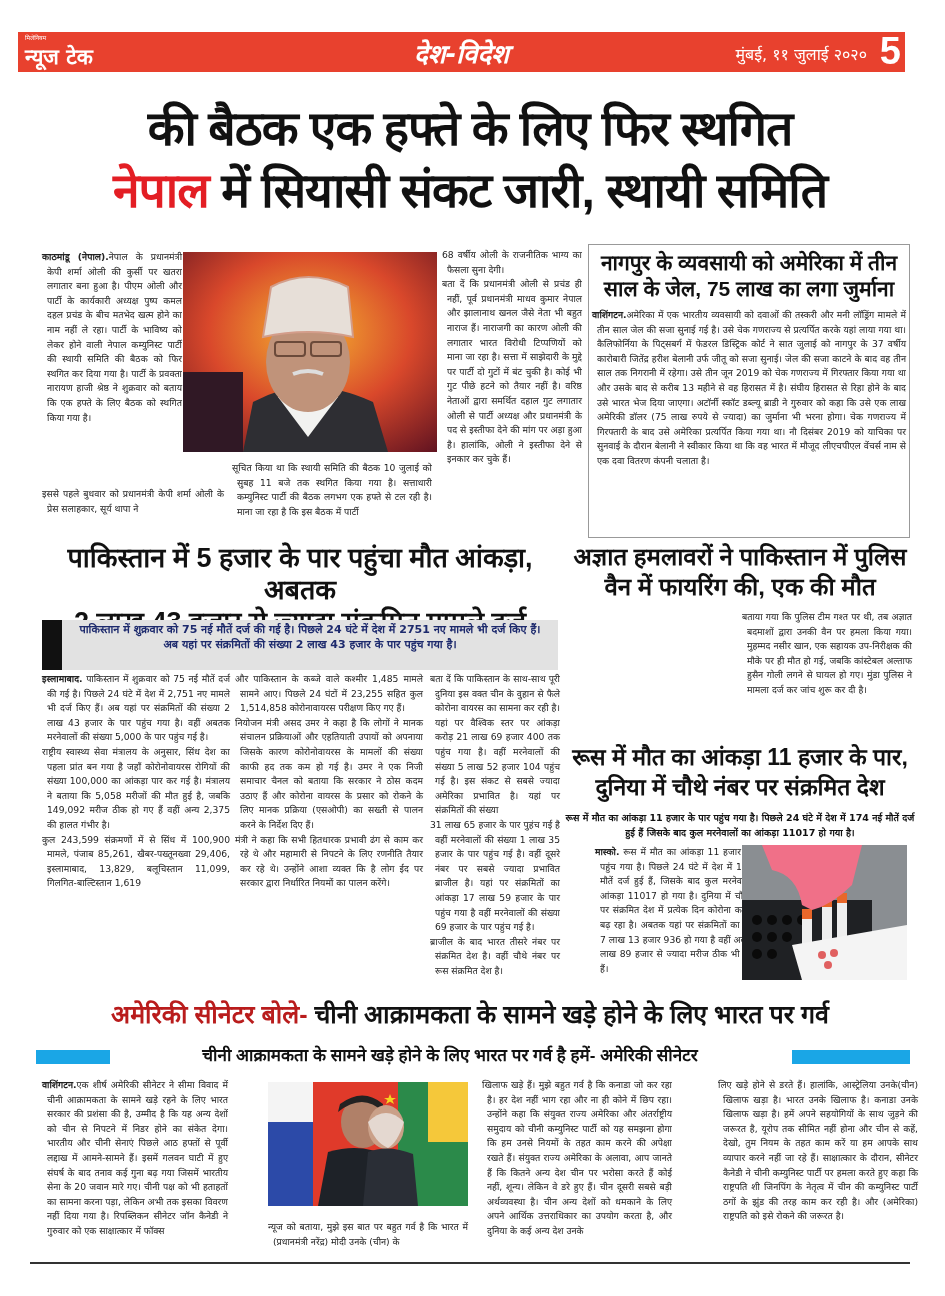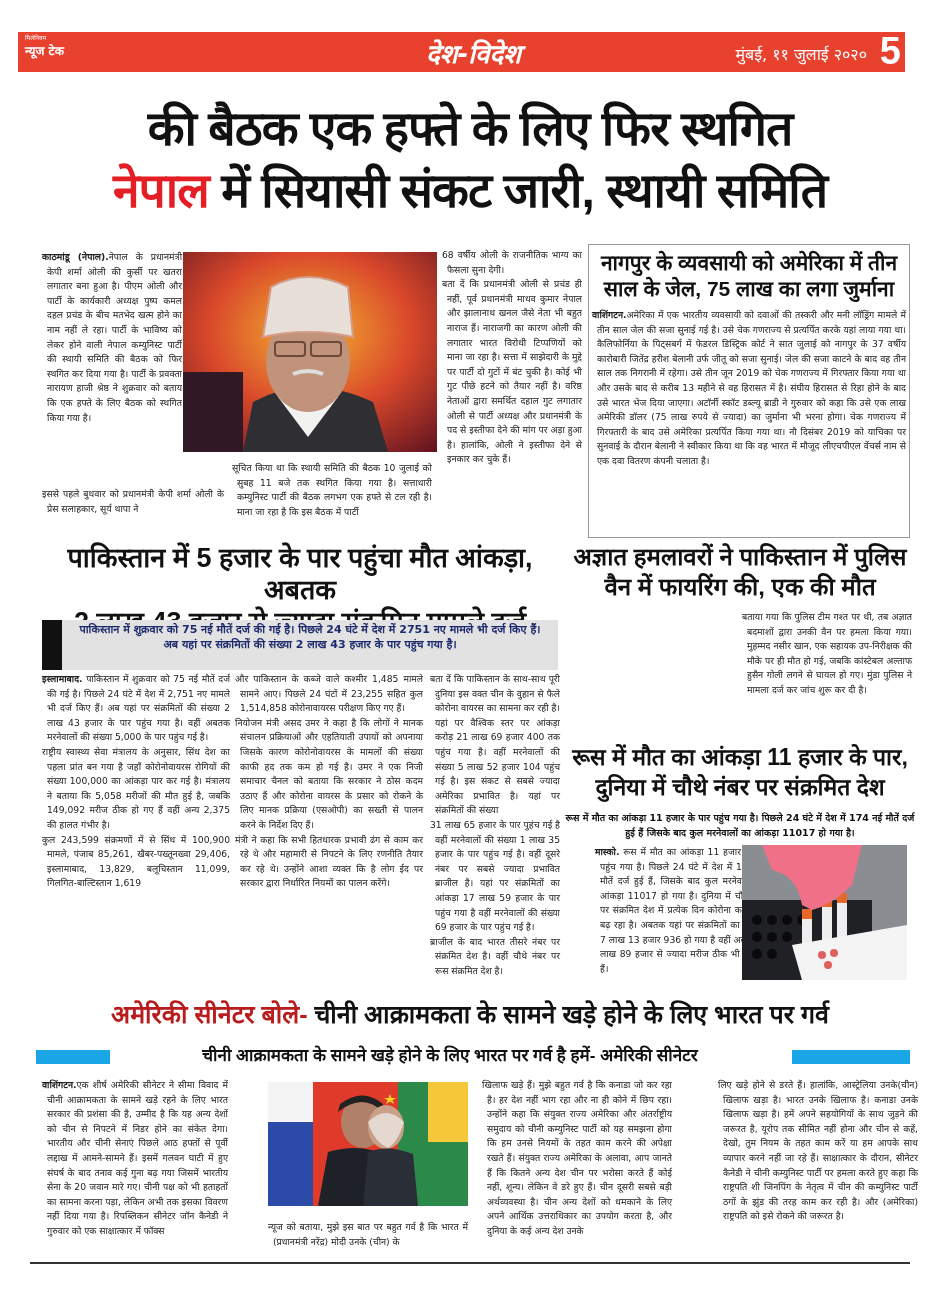--- a/index.html
+++ b/index.html
@@ -1,21 +1,21 @@
 <!DOCTYPE html>
 <html><head>
 <meta charset="utf-8">
 <style>
   * { box-sizing: border-box; margin: 0; padding: 0; }
   body { width: 945px; height: 1296px; background: #fff; font-family: "DejaVu Sans", sans-serif; color: #111; position: relative; overflow: hidden; }
   .abs { position: absolute; }
   .masthead { left: 18px; top: 32px; width: 887px; height: 40px; background: #e8412e; color: #fff; }
   .mh-small { left: 7px; top: 2px; font-size: 6px; }
-  .mh-brand { left: 7px; top: 10px; font-size: 12px; font-weight: bold; }
-  .mh-section { left: 12px; width: 100%; top: 3px; text-align: center; font-size: 26px; font-weight: bold; font-style: italic; }
+  .mh-brand { left: 7px; top: 10px; font-size: 21px; font-weight: bold; }
+  .mh-section { left: 0; width: 100%; top: 3px; text-align: center; font-size: 26px; font-weight: bold; font-style: italic; }
   .mh-date { right: 38px; top: 11px; font-size: 16px; }
   .mh-page { right: 4px; top: -2px; font-size: 38px; font-weight: bold; font-family: "Liberation Sans", sans-serif; }
   .h1 { left: 20px; width: 900px; font-family: "Liberation Sans", sans-serif; font-weight: bold; font-size: 48px; line-height: 62px; text-align: center; letter-spacing: -1px; }
   .h1 .red { color: #e31e24; }
   .body-text { font-size: 9.2px; line-height: 14.6px; color: #222; text-align: justify; }
   .body-text p { text-indent: -5px; padding-left: 5px; }
   .dateline { font-weight: bold; }
   .photo { overflow: hidden; }
   .h2 { font-family: "Liberation Sans", sans-serif; font-weight: bold; text-align: center; }
   .boxrule { border: 1px solid #999; }

